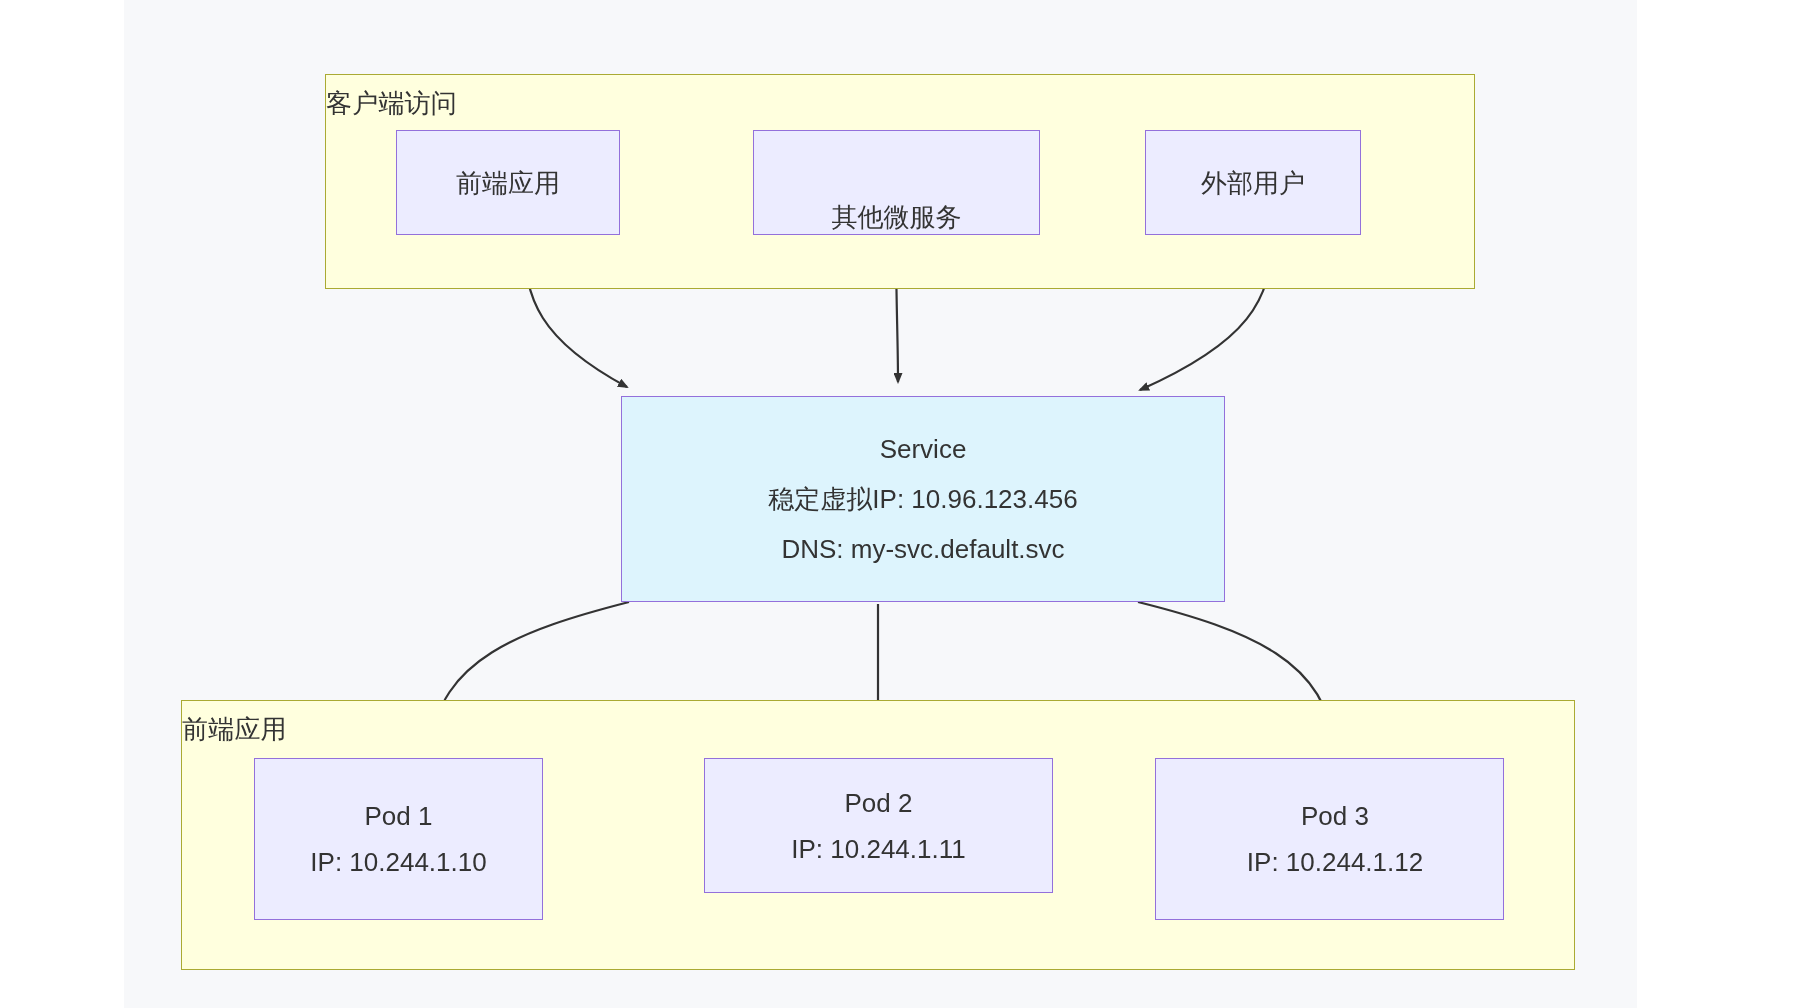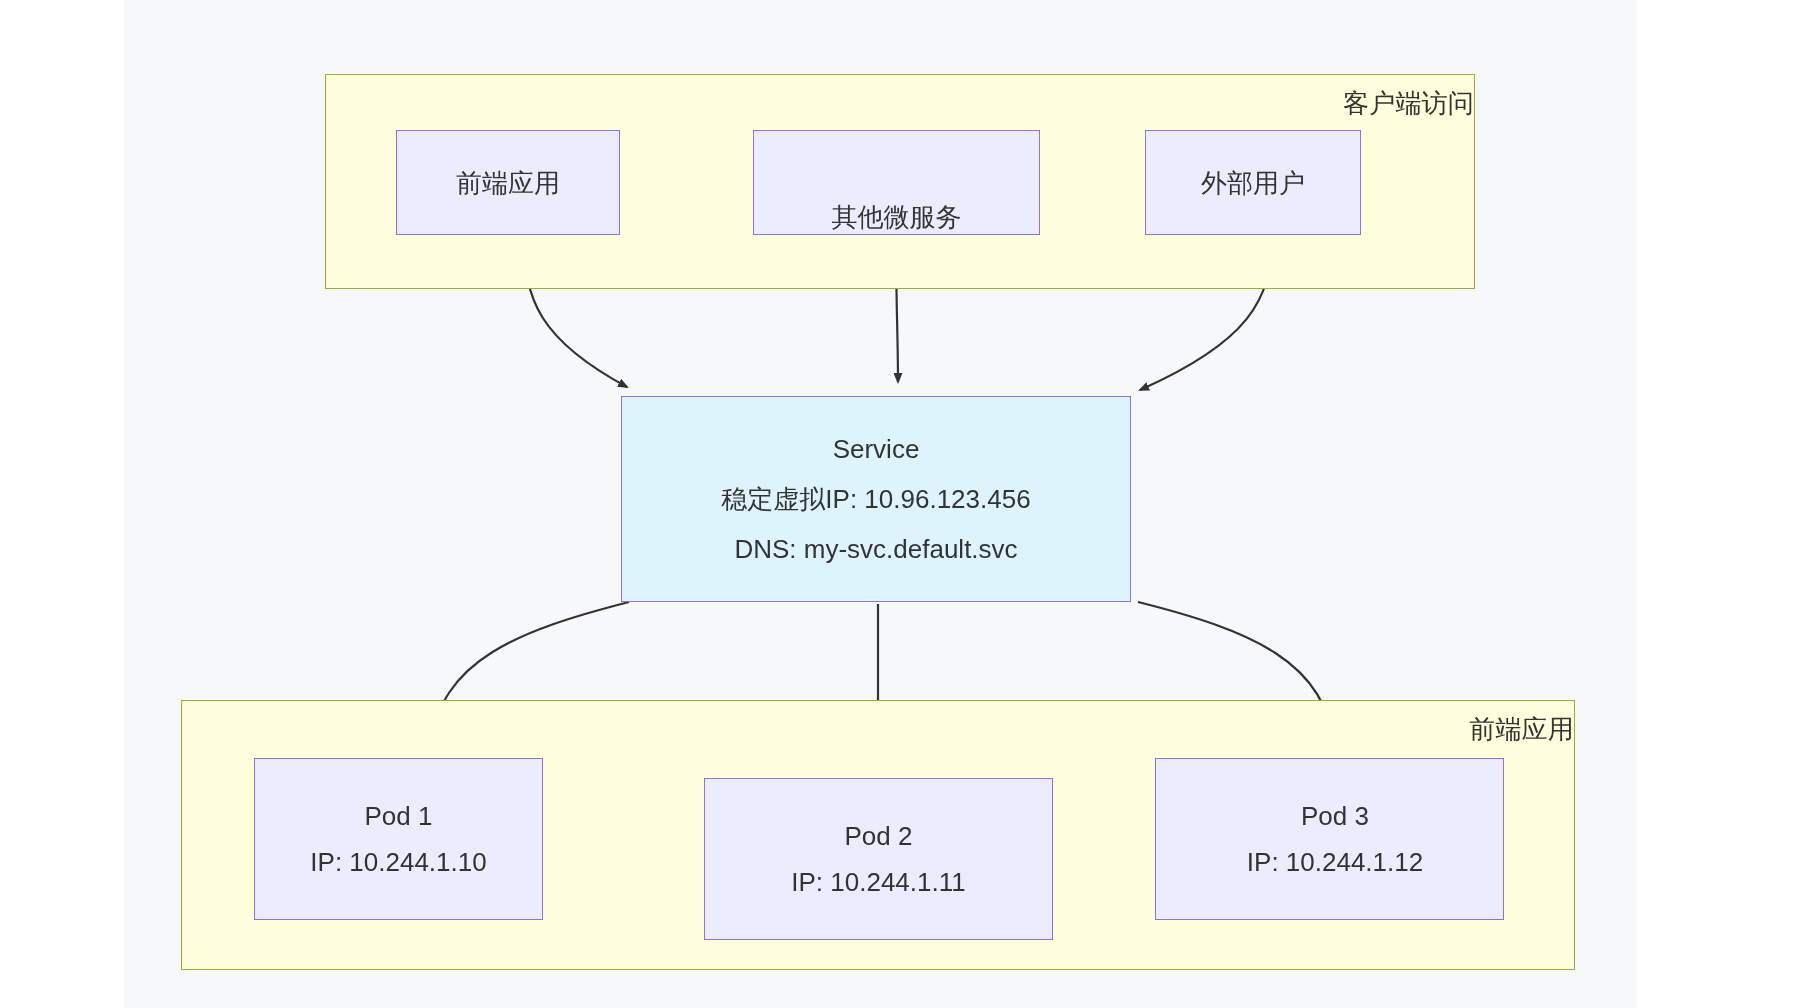--- a/index.html
+++ b/index.html
@@ -40,21 +40,21 @@
   
   .cluster {
     position: absolute;
     background: #ffffde;
     border: 1.6px solid #aaaa33;
     box-sizing: border-box;
   }
   .cluster-label {
     position: absolute;
     width: 100%;
-    text-align: right;
+    text-align: left;
     color: #333333;
     font-size: 26px;
     line-height: 30px;
     letter-spacing: 0.2px;
   }
   #cluster-client {
     left: 325px;
     top: 74px;
     width: 1150px;
     height: 215px;
@@ -88,27 +88,27 @@
     border: 1.7px solid #9370db;
   }
 
   #node-frontend { left: 396px; top: 130px; width: 224px; height: 105px; }
   #node-microservice { left: 753px; top: 130px; width: 287px; height: 105px; justify-content: flex-end; }
   #node-external { left: 1145px; top: 130px; width: 216px; height: 105px; }
 
   #node-service {
     left: 621px;
     top: 396px;
-    width: 510px;
+    width: 604px;
     height: 206px;
   }
   #node-service .line { line-height: 50px; }
 
   #node-pod1 { left: 254px; top: 758px; width: 289px; height: 162px; }
-  #node-pod2 { left: 704px; top: 778px; width: 349px; height: 162px; }
+  #node-pod2 { left: 704px; top: 758px; width: 349px; height: 135px; }
   #node-pod3 { left: 1155px; top: 758px; width: 349px; height: 162px; padding-left: 11px; }
   .node .line.title { line-height: 46px; }
   .node .line.sub { line-height: 46px; }
 </style>
 </head>
 <body>
 
 <div id="canvas">
   <div id="surface"></div>
 

